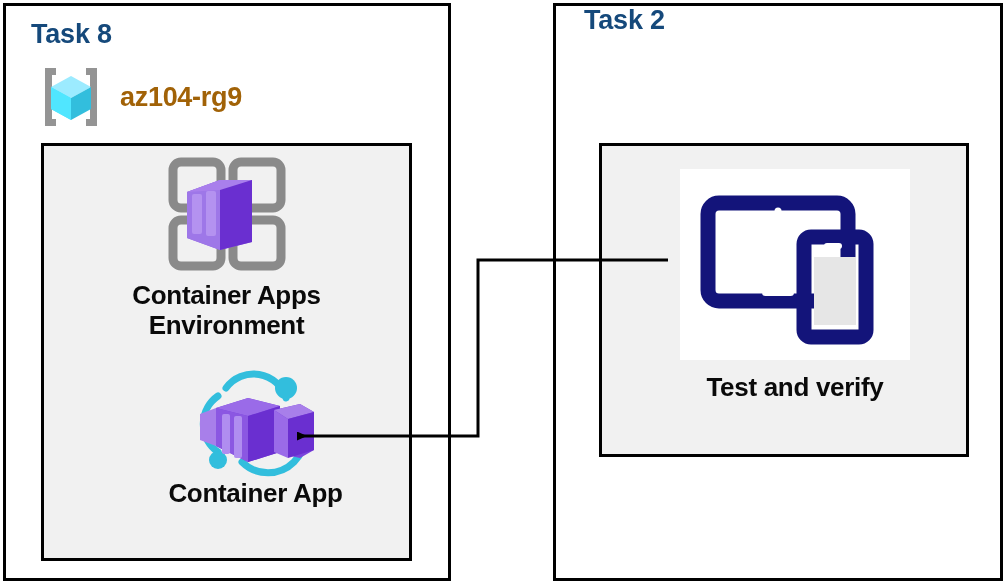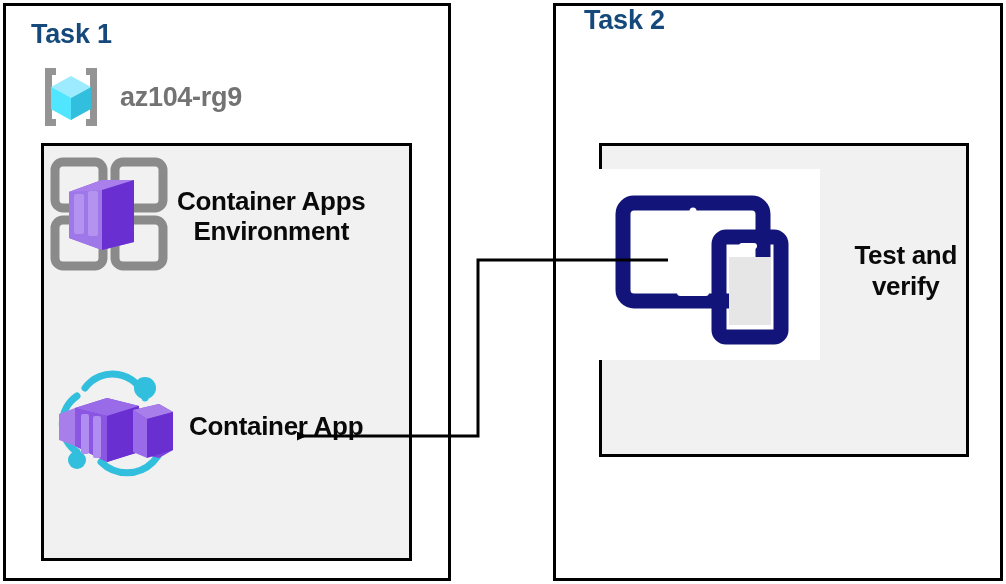--- a/index.html
+++ b/index.html
@@ -45,40 +45,40 @@
     position: absolute;
     left: 36px;
     top: 62px;
     display: flex;
     align-items: center;
     gap: 14px;
   }
   #rg-label {
     font-size: 27px;
     font-weight: bold;
-    color: #737373;
+    color: #a16207;
     white-space: nowrap;
     letter-spacing: -0.3px;
   }
 
   
   .inner-panel {
     position: absolute;
     background: #f1f1f1;
     border: 3px solid #000000;
     box-sizing: border-box;
   }
   #task1-inner { left: 41px;  top: 143px; width: 371px; height: 418px; }
   #task2-inner { left: 599px; top: 143px; width: 370px; height: 314px; }
 
   
   .node {
     position: absolute;
     display: flex;
-    flex-direction: row;
+    flex-direction: column;
     align-items: center;
   }
   .node-caption {
     font-size: 26px;
     font-weight: bold;
     color: #0a0a0a;
     text-align: center;
     line-height: 1.16;
     letter-spacing: -0.3px;
     white-space: pre-line;
@@ -108,21 +108,21 @@
 
   svg { display: block; overflow: visible; }
 </style>
 </head>
 <body>
 
 <div id="canvas">
 
   <div id="task1-box" class="task-box"></div>
 
-  <div id="task1-title" class="task-title">Task 1</div>
+  <div id="task1-title" class="task-title">Task 8</div>
 
   <div id="rg-row">
     <span>
       <svg width="70" height="70" viewBox="0 0 70 70" aria-hidden="true">
 
         <path d="M20 6 L9 6 L9 64 L20 64 L20 57 L16 57 L16 13 L20 13 Z" fill="#949494"></path>
 
         <path d="M50 6 L61 6 L61 64 L50 64 L50 57 L54 57 L54 13 L50 13 Z" fill="#949494"></path>
 
         <path d="M35 14 L55 25 L35 36 L15 25 Z" fill="#9CEBFF"></path>

